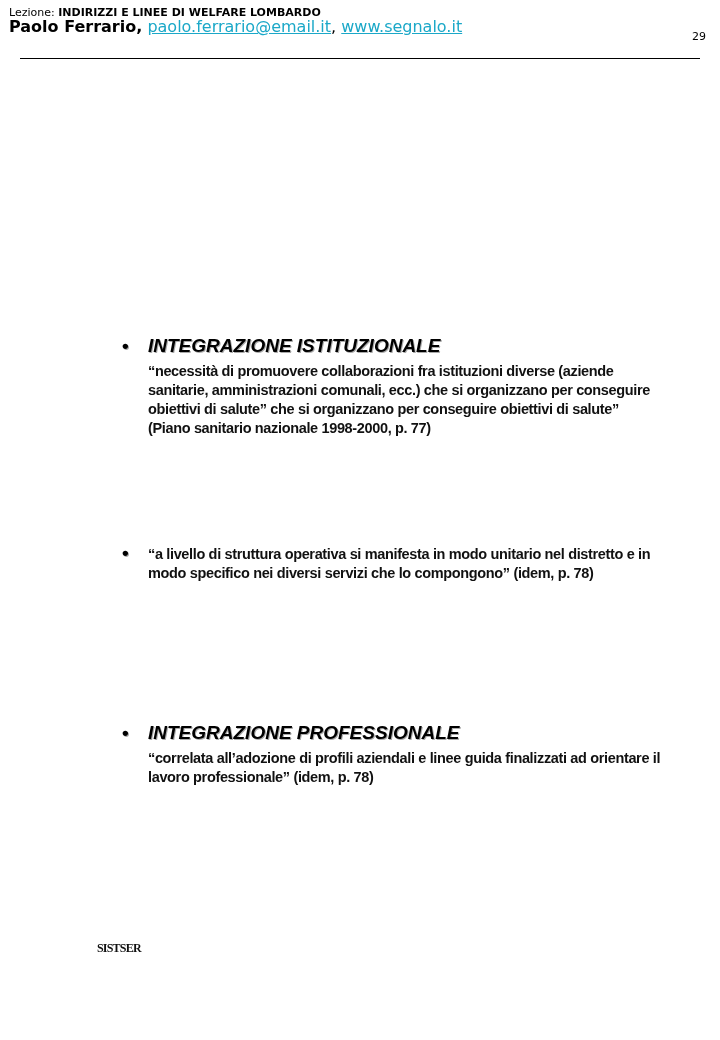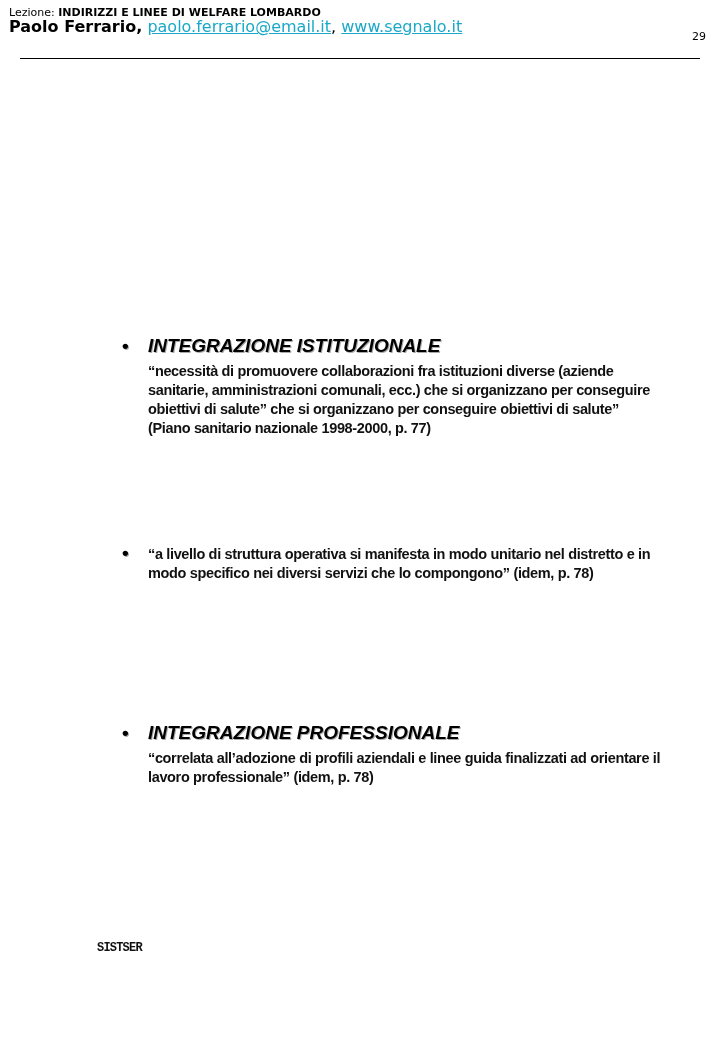--- a/index.html
+++ b/index.html
@@ -9,21 +9,21 @@
   .header .lbl { font-weight: normal; text-align: right; }
   .header b { font-weight: bold; }
   .header a { color: #1ba8c8; text-decoration: underline; }
   .pagenum { position: absolute; right: 14px; top: 30px; font-size: 11px; font-family: "DejaVu Sans", sans-serif; }
   .rule { position: absolute; left: 20px; top: 58px; width: 680px; height: 1px; background: #000; }
   .title { position: absolute; left: 100px; top: 186px; width: 570px; text-align: center; font-family: "Liberation Sans", sans-serif; font-weight: bold; font-style: italic; font-size: 22px; line-height: 28px; color: #0d1a4a; text-shadow: 1px 1px 0 #9aa0b8; }
   .section { position: absolute; left: 122px; width: 540px; font-family: "Liberation Sans", sans-serif; }
   .section .head { position: relative; padding-left: 26px; font-weight: bold; font-style: italic; font-size: 19px; line-height: 24px; color: #000; text-shadow: 1px 1px 0 #aaa; }
   .section .bullet { position: absolute; left: 0; top: 0; font-style: normal; }
   .section .body { margin-top: 4px; padding-left: 26px; font-weight: bold; font-size: 14.5px; line-height: 19px; letter-spacing: -0.35px; color: #111; }
-  .footer { position: absolute; left: 97px; top: 941px; font-family: Liberation Mono, monospace; font-weight: bold; font-size: 12px; letter-spacing: -0.8px; color: #111; }
+  .footer { position: absolute; left: 97px; top: 941px; font-family: Liberation Serif, serif; font-weight: bold; font-size: 12px; letter-spacing: -0.8px; color: #111; }
 </style>
 </head>
 <body>
 
 <div class="header">
   <div class="line">
     <span class="lbl">Lezione: </span><b>INDIRIZZI E LINEE DI WELFARE LOMBARDO</b>
   </div>
   <div class="line" style="font-size:16px;">
     <b>Paolo Ferrario,</b>

